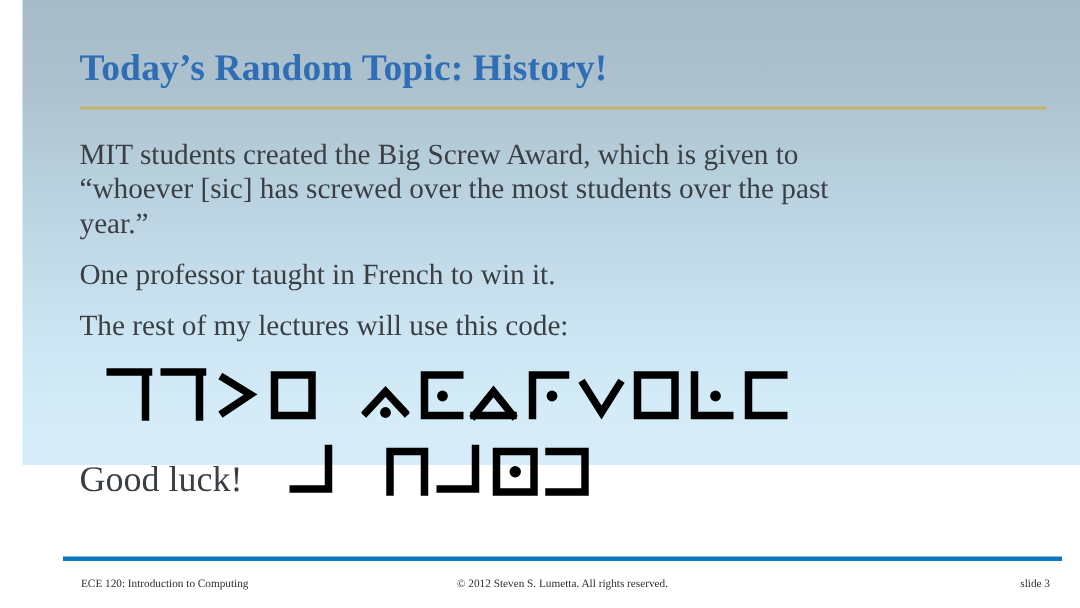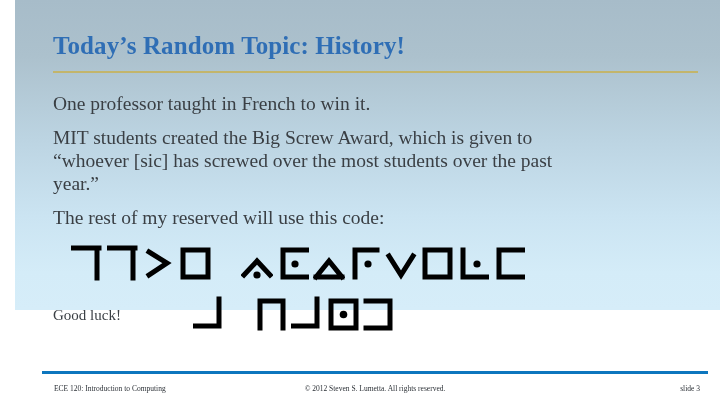--- a/index.html
+++ b/index.html
@@ -94,21 +94,21 @@
     margin-right: 4px;
     flex: none;
   }
   .g svg { display: block; }
 
   
   #goodluck {
     position: absolute;
     left: 38px;
     top: 307px;
-    font-size: 15px;
+    font-size: 24px;
     color: #3a3f44;
   }
 
   
   #footer-rule {
     position: absolute;
     left: 27px;
     top: 371px;
     width: 666px;
     height: 3px;
@@ -148,23 +148,23 @@
 </style>
 </head>
 <body>
 
 <div id="slide">
 
   <div id="title">Today’s Random Topic: History!</div>
   <div id="title-rule"></div>
 
   <div id="body">
+    <p class="para">MIT students created the Big Screw Award, which is given to “whoever [sic] has screwed over the most students over the past year.”</p>
     <p class="para">One professor taught in French to win it.</p>
-    <p class="para">MIT students created the Big Screw Award, which is given to “whoever [sic] has screwed over the most students over the past year.”</p>
-    <p class="para-tight">The rest of my reserved will use this code:</p>
+    <p class="para-tight">The rest of my lectures will use this code:</p>
   </div>
 
   <div id="cipher">
 
     <div class="cipher-line" id="cipher-line-1">
       <span class="cword">
         <span class="g">
           <svg width="32" height="40" viewBox="0 0 32 40">
             <path d="M2 6 H28 M26 6 V36" stroke="#000" stroke-width="5" fill="none" stroke-linecap="square"></path>
           </svg>

